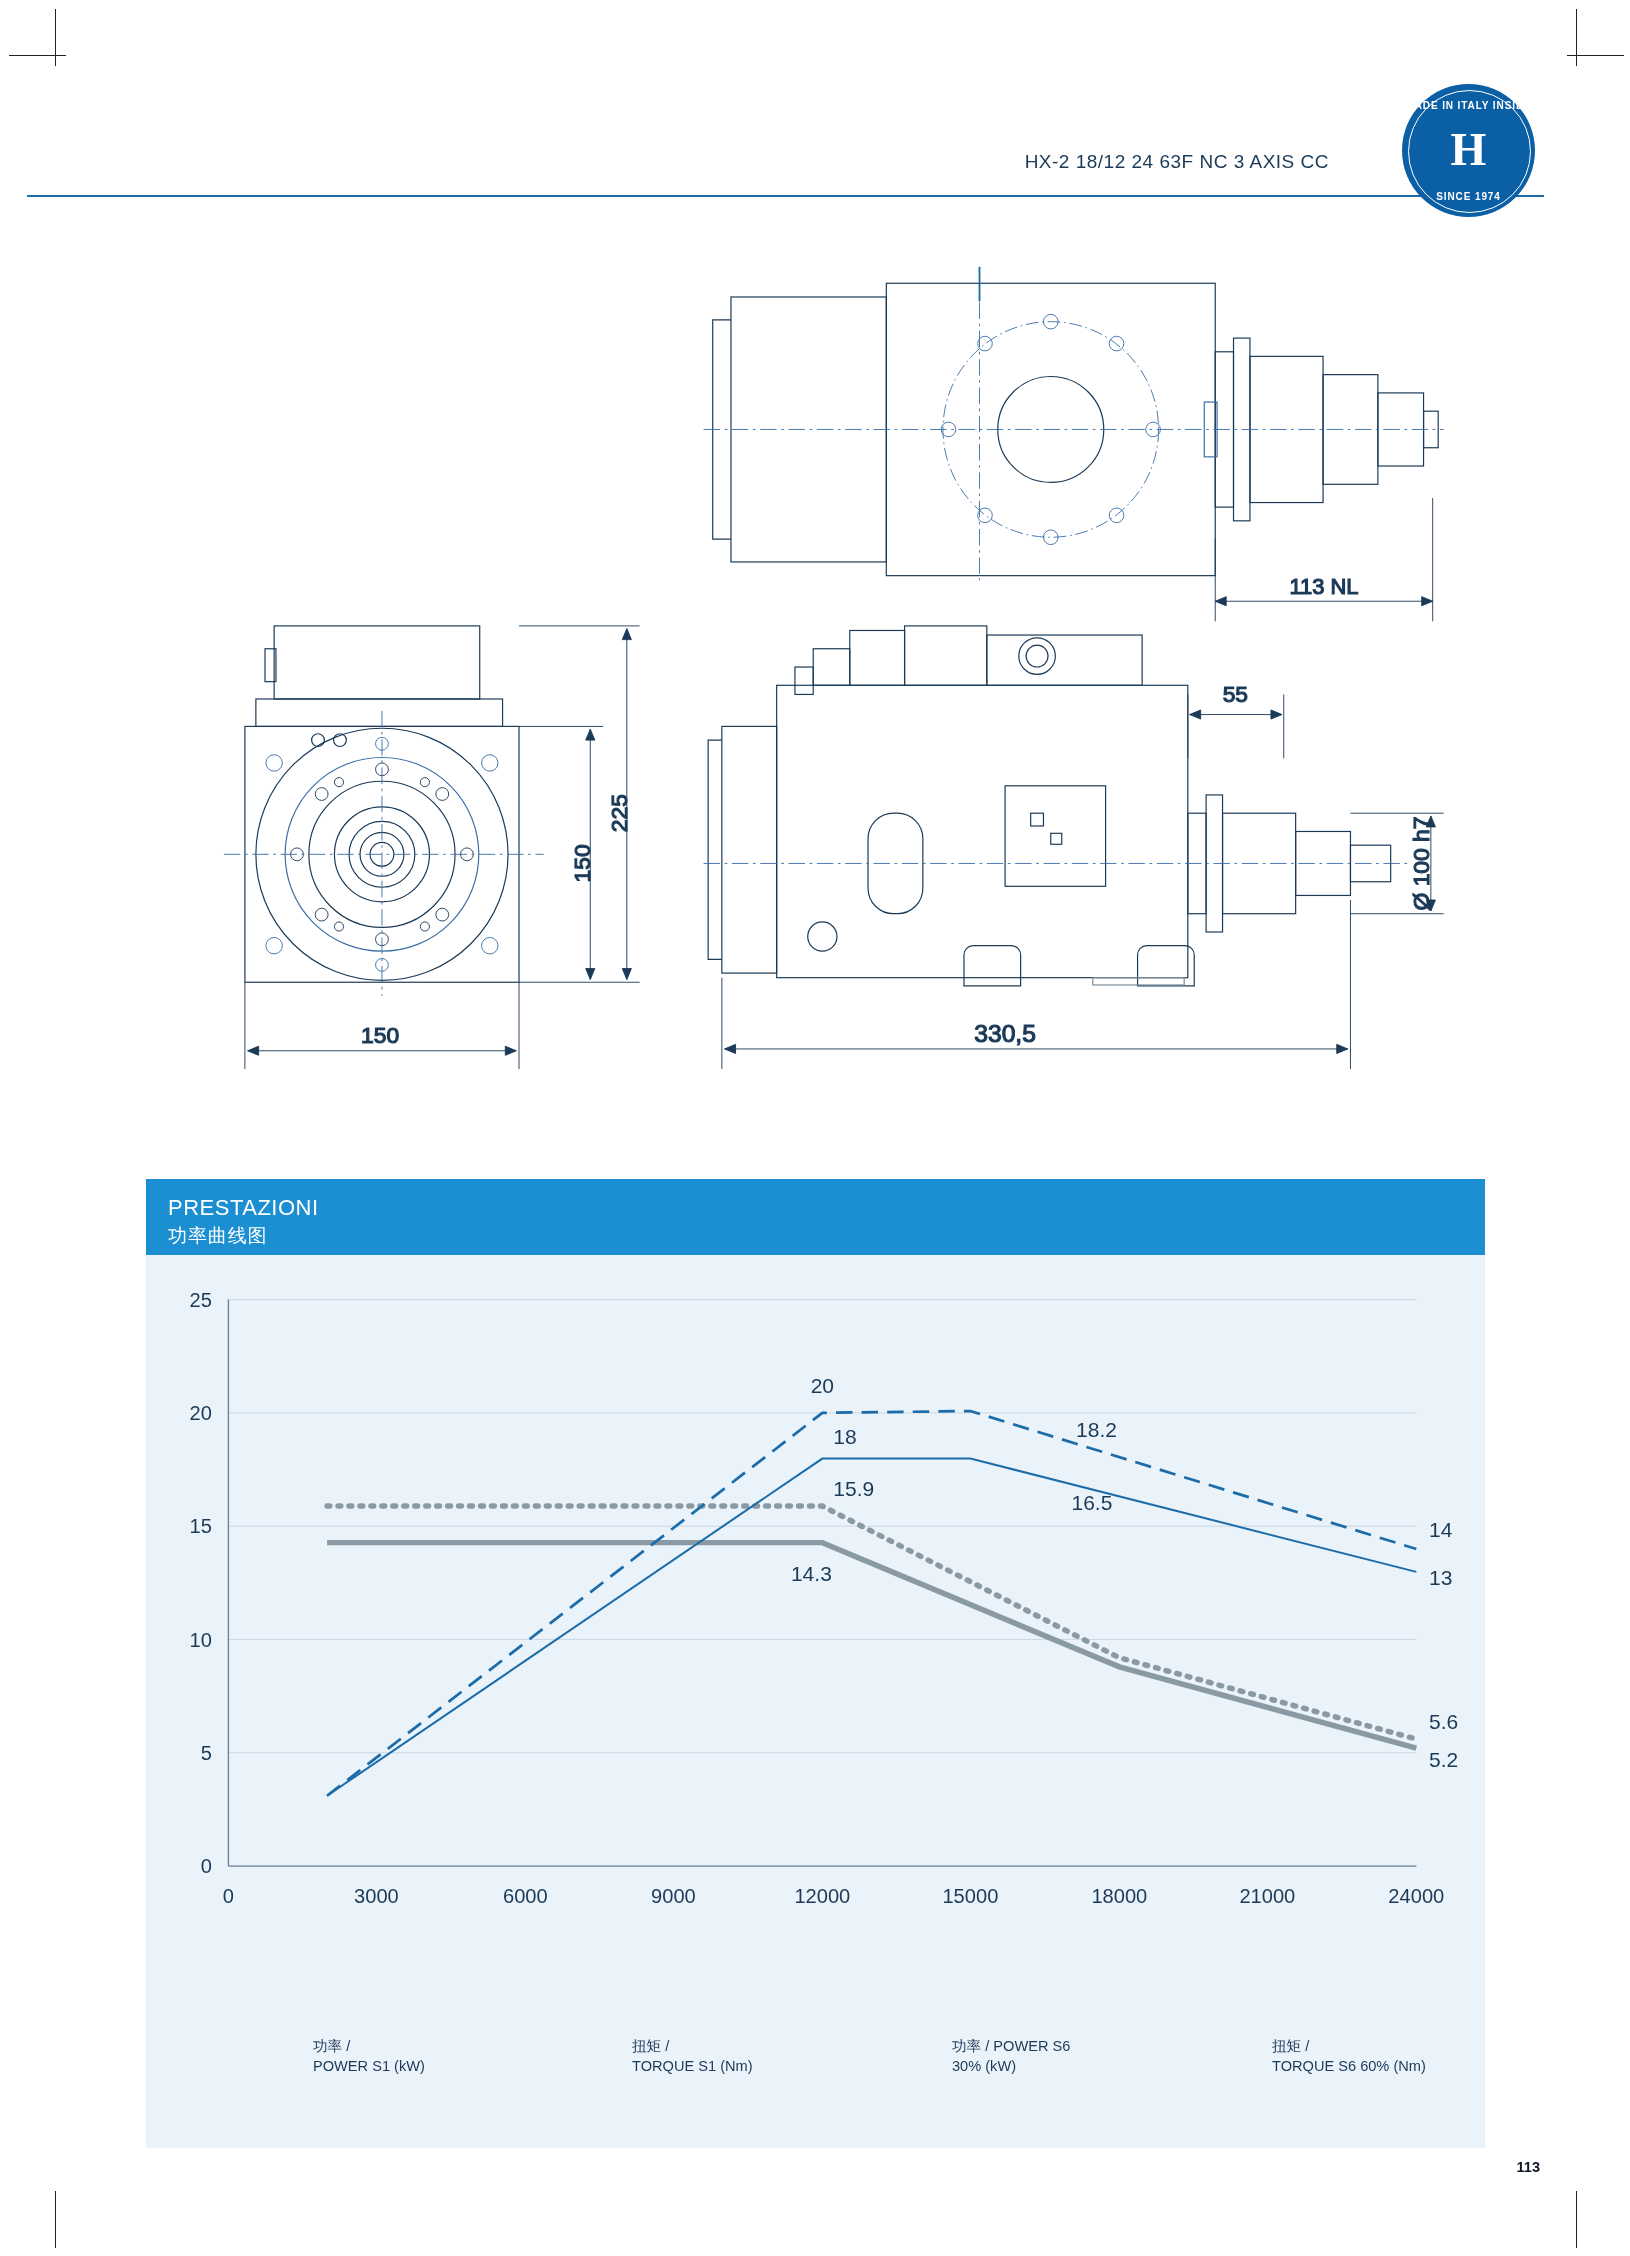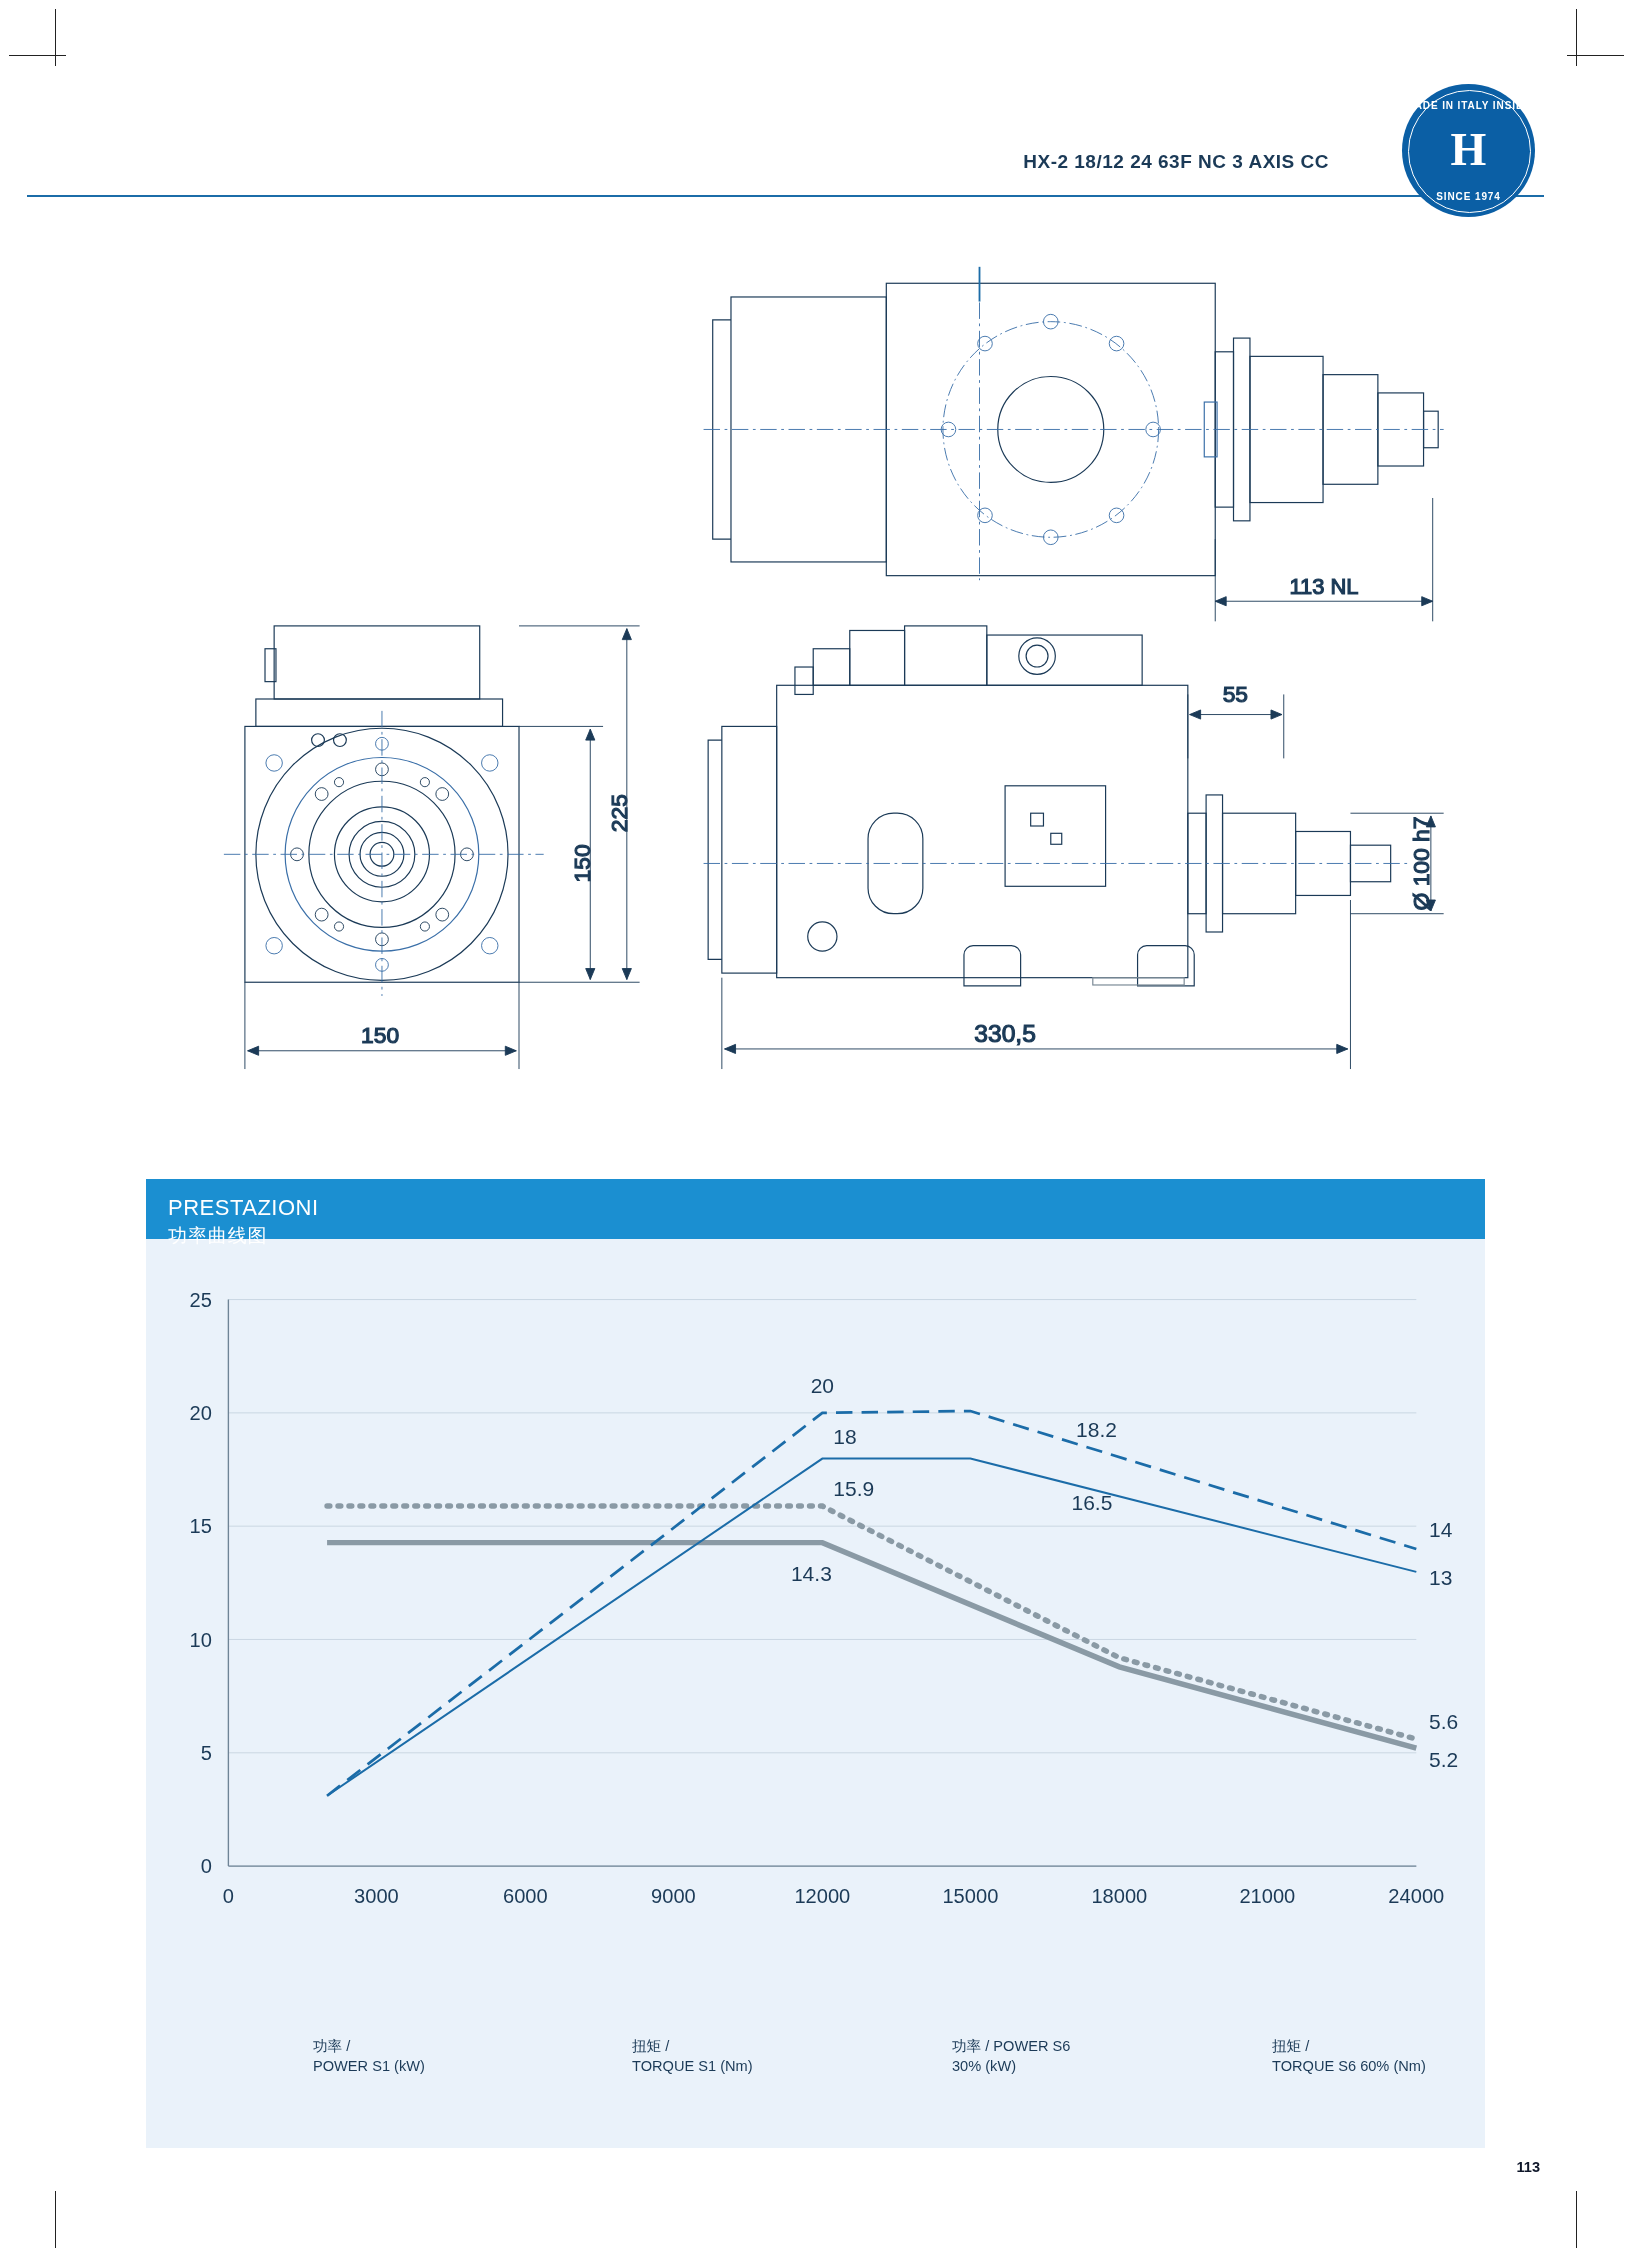--- a/index.html
+++ b/index.html
@@ -15,21 +15,21 @@
 
   
   .cropmark{position:absolute;background:#222;}
   .cm-v{width:0.9px;height:57px;}
   .cm-h{height:0.9px;width:57px;}
 
   
   .hdr-rule{position:absolute;left:27.4px;top:195px;width:1517px;height:1.8px;background:#1b6ca8;}
   .hdr-title{
     position:absolute;right:302px;top:151px;
-    font-size:19px;letter-spacing:0.5px;color:#1b3a57;font-weight:700;white-space:nowrap;
+    font-size:19px;letter-spacing:0.5px;color:#1b3a57;font-weight:400;white-space:nowrap;
   }
   
   .seal{
     position:absolute;right:96px;top:84px;width:133px;height:133px;border-radius:50%;
     background:#0b5fa5;
   }
   .seal .ring{
     position:absolute;left:6.4px;top:6.4px;width:121px;height:121px;border-radius:50%;
     border:1.8px solid #ffffff;
   }
@@ -47,21 +47,21 @@
   
   .drawings{position:absolute;left:0;top:265px;width:1610px;height:868px;}
   svg{display:block;}
 
   
   .perf{
     position:absolute;left:146px;top:1179px;width:1339px;height:969px;
     background:#eaf2fa;
   }
   .perf-head{
-    position:absolute;left:0;top:0;width:1339px;height:60px;background:#1b8fd1;
+    position:absolute;left:0;top:0;width:1339px;height:76px;background:#1b8fd1;
   }
   .perf-head .t1{
     position:absolute;left:22px;top:16.4px;color:#fff;font-size:22px;letter-spacing:0.5px;
   }
   .perf-head .t2{
     position:absolute;left:22px;top:44px;color:#fff;font-size:19px;letter-spacing:0.9px;
   }
 
   .chart-wrap{position:absolute;left:0;top:84px;width:1339px;height:795px;}
   .legend{position:absolute;left:0;top:859px;width:1339px;height:82px;}

